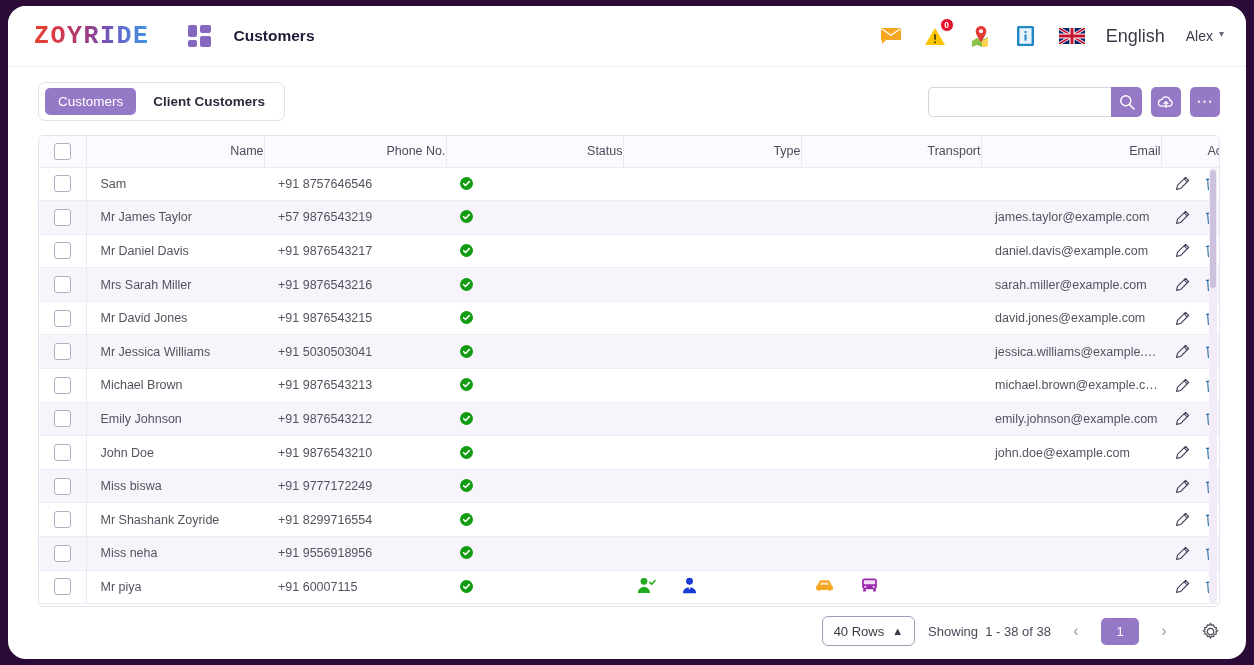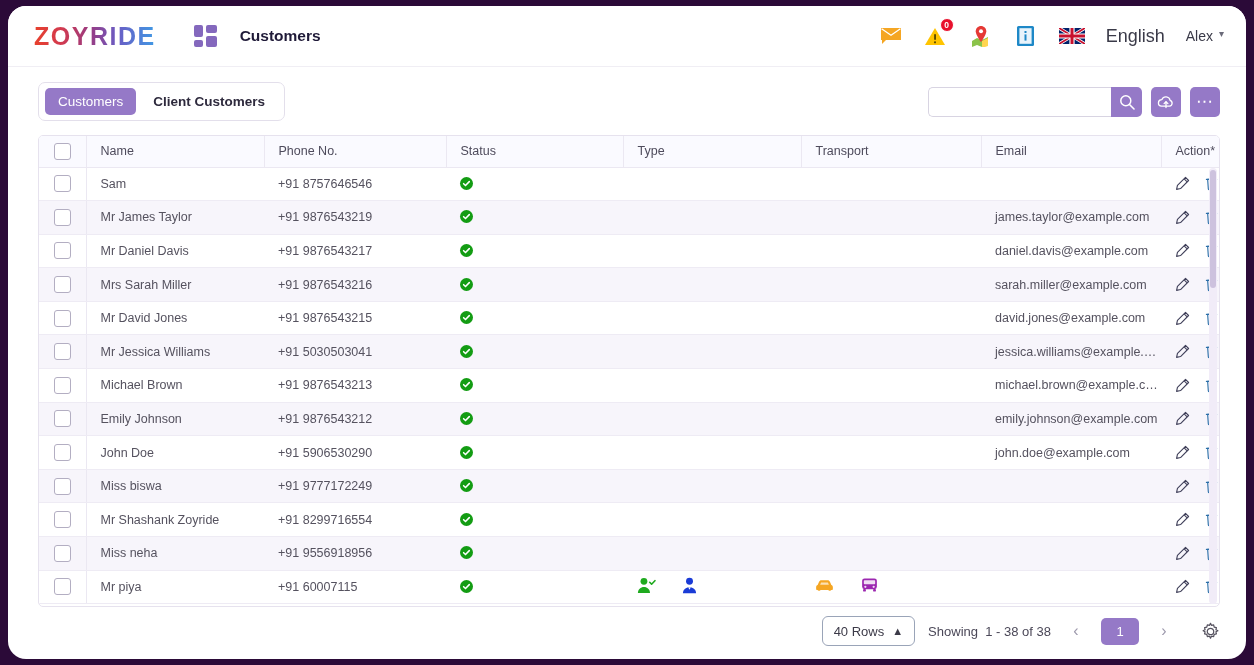--- a/index.html
+++ b/index.html
@@ -24,21 +24,21 @@
     background: #fff;
     display: flex; align-items: center;
     padding: 0 22px 0 26px;
     border-bottom: 1px solid #f0eef4;
   }
   .logo {
     font-size: 22px; font-weight: bold; letter-spacing: 1.5px;
     background: linear-gradient(90deg,#e8402c 0%,#d33a4e 22%,#9b3a80 45%,#6a5cc4 68%,#3f9ae5 100%);
     -webkit-background-clip: text; background-clip: text; color: transparent;
     -webkit-text-fill-color: transparent;
-    font-family: Liberation Sans, sans-serif;
+    font-family: Liberation Mono, monospace;
   }
   .logo .z { font-size: 25px; }
   .grid-icon { margin-left: 38px; width: 24px; height: 22px; position: relative; flex:0 0 auto; }
   .grid-icon i { position: absolute; background: #8468bd; border-radius: 2px; display:block; }
   .gi1 { left:0; top:0; width:9px; height:12px; }
   .gi2 { left:12px; top:0; width:11px; height:8px; }
   .gi3 { left:0; top:15px; width:9px; height:7px; }
   .gi4 { left:12px; top:11px; width:11px; height:11px; }
   .page-title { margin-left: 22px; font-size: 15.5px; font-weight: bold; color: #1f1a38; }
   .topbar-right { margin-left: auto; display: flex; align-items: center; gap: 21px; }
@@ -94,21 +94,21 @@
     border: 1px solid #e6e2ee; border-radius: 5px;
     overflow: hidden; display: flex; flex-direction: column;
     background: #fff;
     position: relative;
   }
   .tscroll { flex: 1 1 auto; overflow: hidden; position: relative; }
   table { width: 100%; border-collapse: collapse; table-layout: fixed; }
   thead th {
     background: #fafaff; height: 31px;
     font-size: 12.5px; font-weight: normal; color: #4e4b5c;
-    text-align: left; padding: 0 0 0 14px;
+    text-align: right; padding: 0 0 0 14px;
     border-bottom: 1px solid #ebe8f2;
     border-right: 1px solid #ebe8f2;
   }
   thead th.last { border-right: none; }
   tbody td {
     height: 33.6px; font-size: 12.5px; color: #55525f;
     padding: 0 0 0 14px;
     border-bottom: 1px solid #eeebf4;
     white-space: nowrap; overflow: hidden; text-overflow: ellipsis;
   }
@@ -327,21 +327,21 @@
                       <path d="M3.9 3.6h8.2l-.7 10.1a1 1 0 0 1-1 .9H5.6a1 1 0 0 1-1-.9z" fill="none" stroke="#2c6fa8" stroke-width="1.2" stroke-linejoin="round"></path>
                       <path d="M6.3 3.6V2.1h3.4v1.5" fill="none" stroke="#2c6fa8" stroke-width="1.2"></path>
                     </svg>
                   </span>
                 </span>
               </td>
             </tr>
             <tr>
               <td class="cbcell"><span class="cb"></span></td>
               <td>Mr James Taylor</td>
-              <td>+91 9876543219</td>
+              <td>+57 9876543219</td>
               <td><span class="check-ok">
                   <svg width="9" height="9" viewBox="0 0 10 10">
                     <path d="M1.8 5.2l2.1 2.1 4.2-4.4" fill="none" stroke="#fff" stroke-width="1.7" stroke-linecap="round" stroke-linejoin="round"></path>
                   </svg>
                 </span></td>
               <td>
                 <span class="typecell"></span>
               </td>
               <td>
                 <span class="transcell"></span>
@@ -565,21 +565,21 @@
                       <path d="M3.9 3.6h8.2l-.7 10.1a1 1 0 0 1-1 .9H5.6a1 1 0 0 1-1-.9z" fill="none" stroke="#2c6fa8" stroke-width="1.2" stroke-linejoin="round"></path>
                       <path d="M6.3 3.6V2.1h3.4v1.5" fill="none" stroke="#2c6fa8" stroke-width="1.2"></path>
                     </svg>
                   </span>
                 </span>
               </td>
             </tr>
             <tr>
               <td class="cbcell"><span class="cb"></span></td>
               <td>John Doe</td>
-              <td>+91 5906530290</td>
+              <td>+91 9876543210</td>
               <td><span class="check-ok">
                   <svg width="9" height="9" viewBox="0 0 10 10">
                     <path d="M1.8 5.2l2.1 2.1 4.2-4.4" fill="none" stroke="#fff" stroke-width="1.7" stroke-linecap="round" stroke-linejoin="round"></path>
                   </svg>
                 </span></td>
               <td>
                 <span class="typecell"></span>
               </td>
               <td>
                 <span class="transcell"></span>

